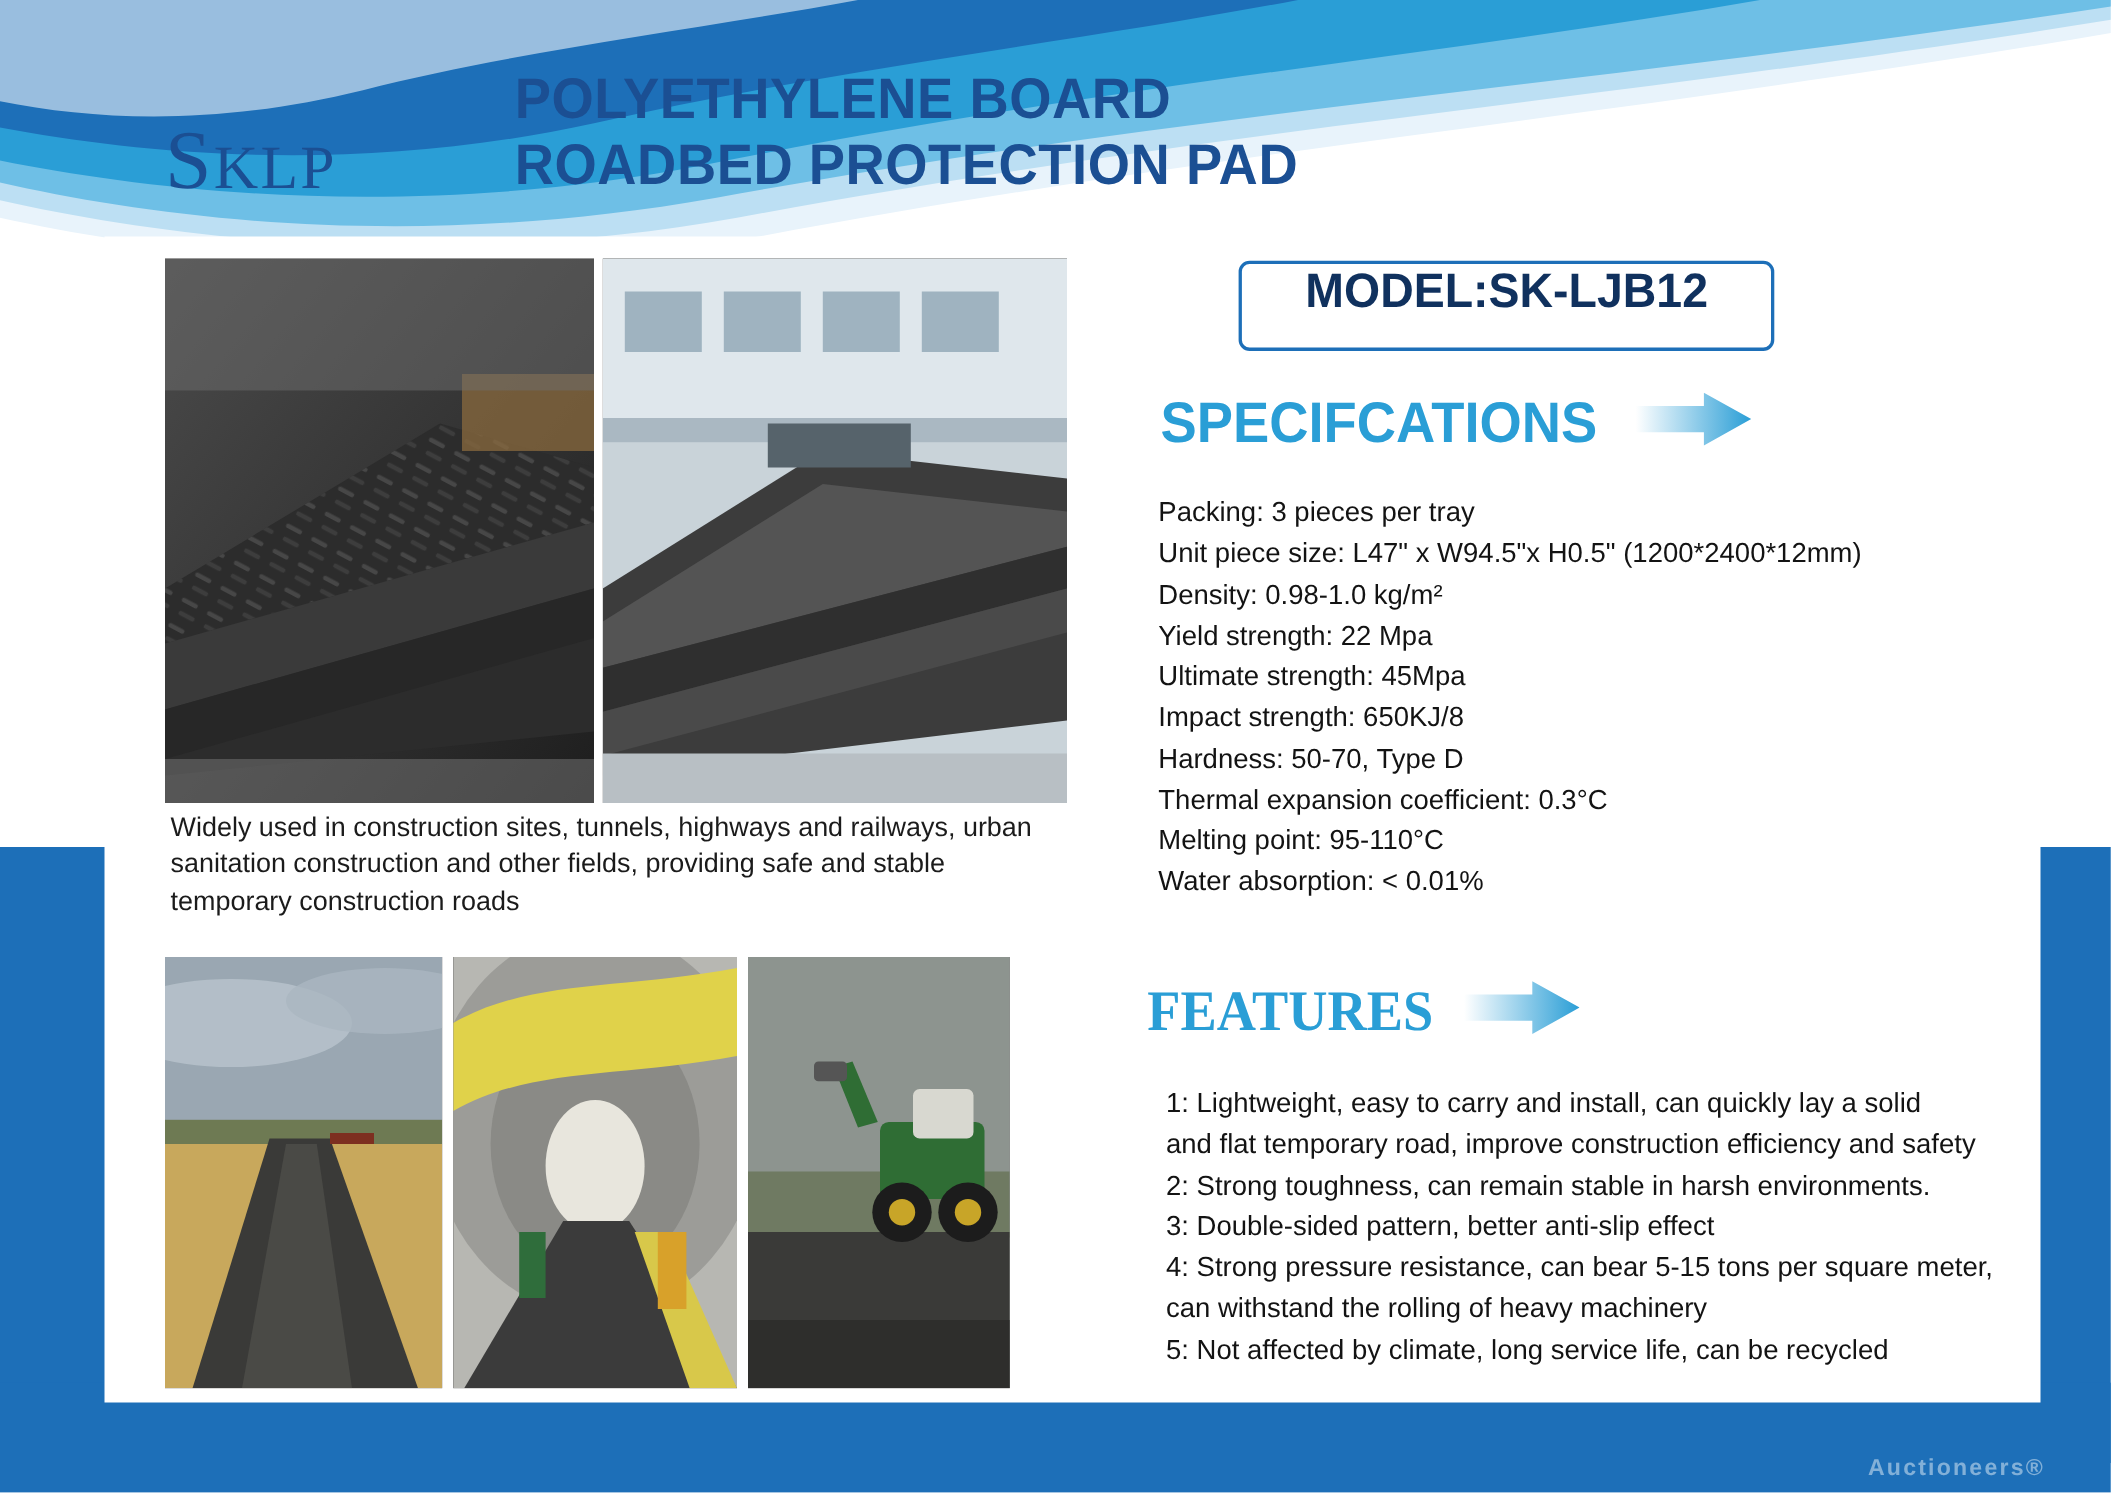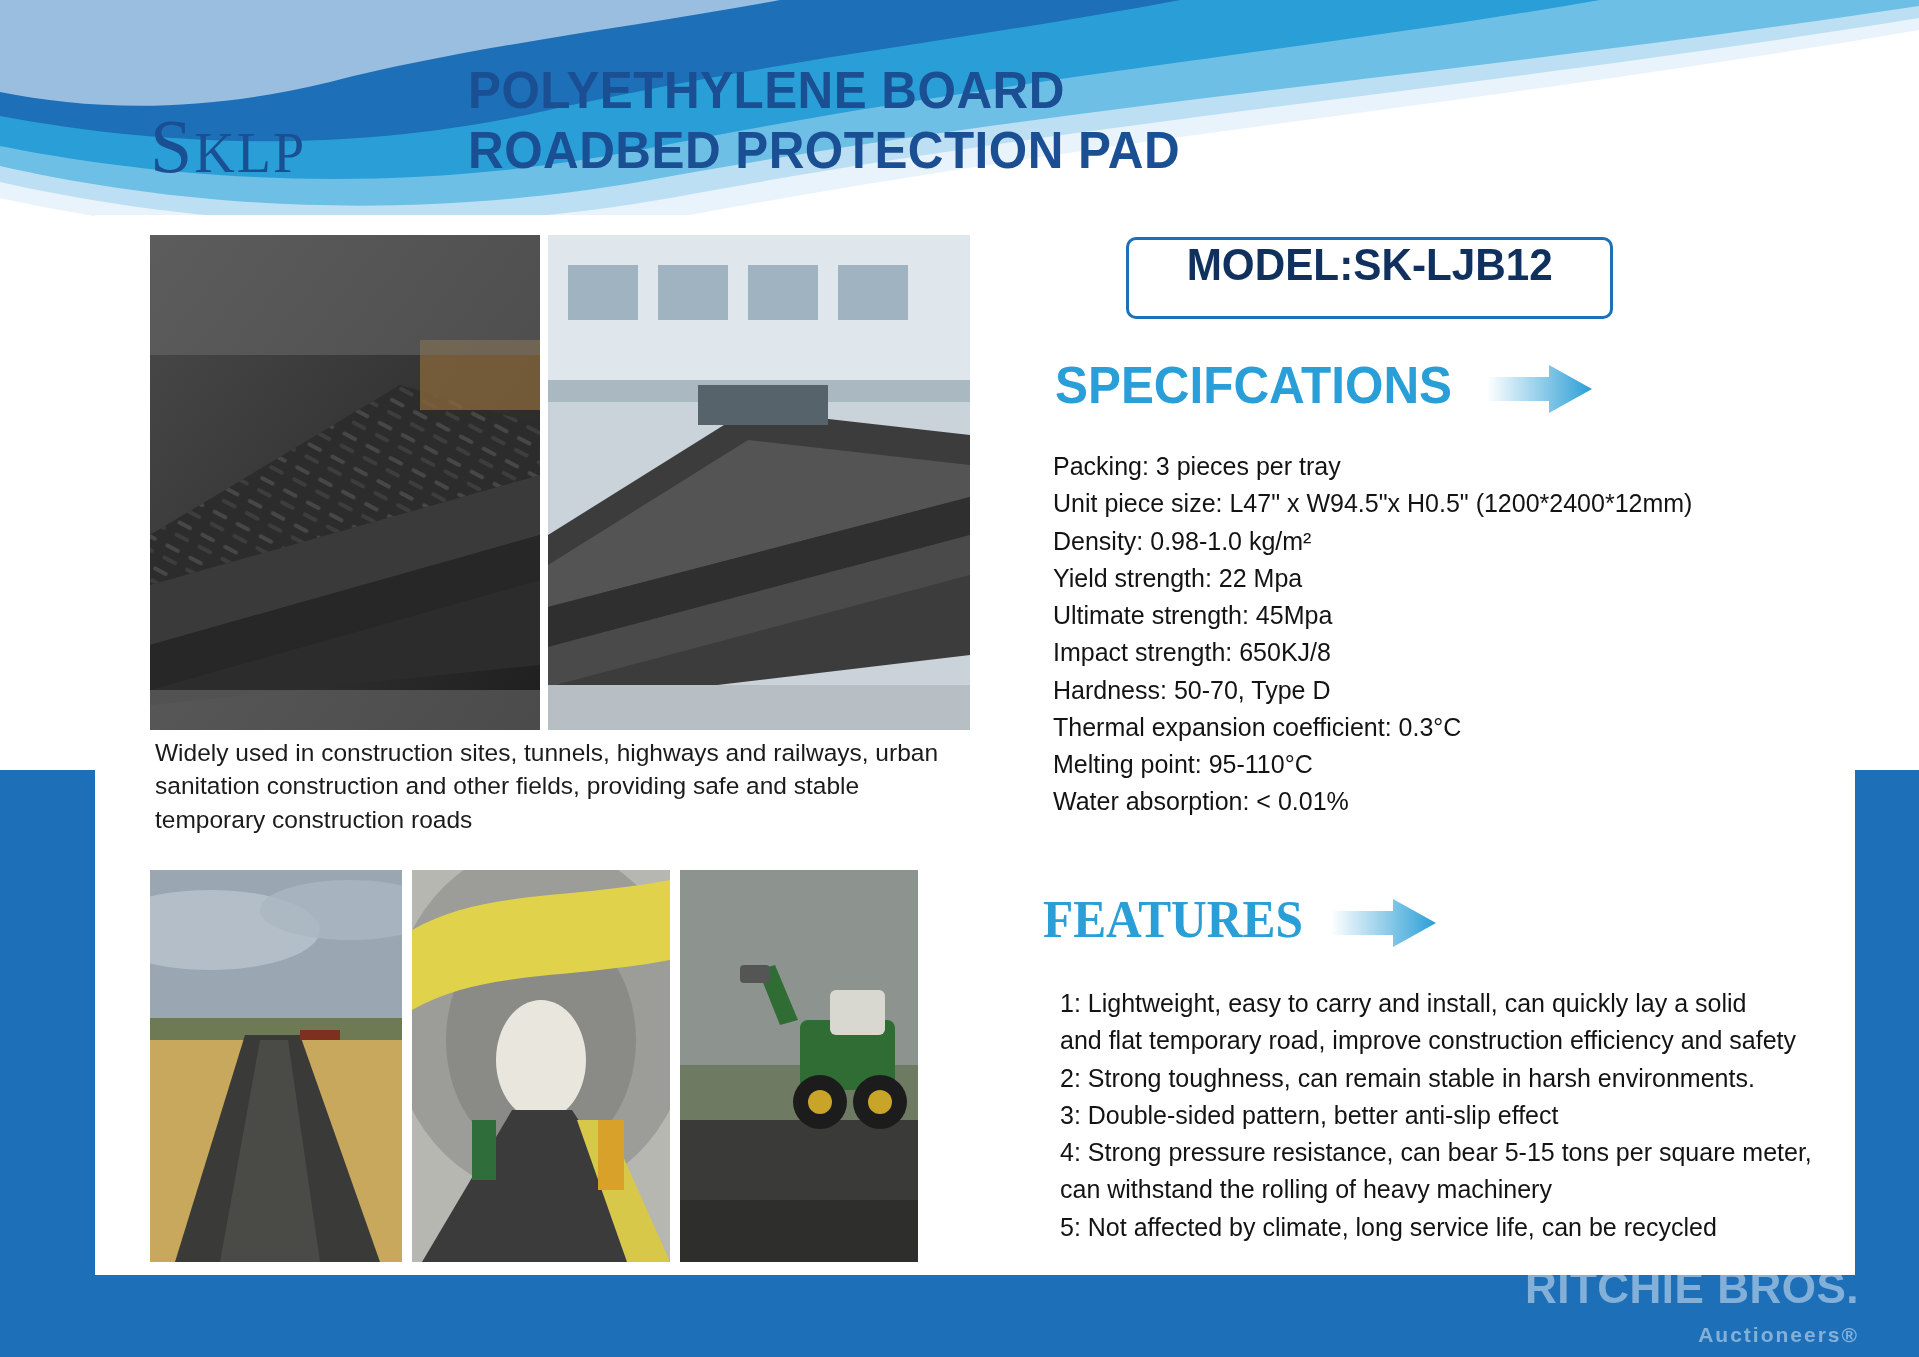--- a/index.html
+++ b/index.html
@@ -68,21 +68,21 @@
     border:3px solid #1d6fb8;border-radius:10px;
     display:flex;justify-content:center;
     box-sizing:border-box;
   }
   .model-text{
     color:#10315e;font-weight:bold;font-size:44px;letter-spacing:0px;
     transform:scaleX(0.96);
   }
 
   .sec-head{
-    position:absolute;display:flex;align-items:flex-end;gap:14px;
+    position:absolute;display:flex;align-items:flex-start;gap:14px;
   }
   .sec-head .txt{
     color:#2a9ed6;font-weight:bold;font-size:52px;letter-spacing:0px;
     transform:scaleX(0.95);transform-origin:left center;
   }
   .arrow{
     width:105px;height:52px;position:relative;
   }
   .arrow svg{display:block;}
 
@@ -282,17 +282,16 @@
     <div>1: Lightweight, easy to carry and install, can quickly lay a solid</div>
     <div>and flat temporary road, improve construction efficiency and safety</div>
     <div>2: Strong toughness, can remain stable in harsh environments.</div>
     <div>3: Double-sided pattern, better anti-slip effect</div>
     <div>4: Strong pressure resistance, can bear 5-15 tons per square meter,</div>
     <div>can withstand the rolling of heavy machinery</div>
     <div>5: Not affected by climate, long service life, can be recycled</div>
   </div>
 
   <div class="watermark">
-    <span>RITCHIE BROS.</span>
     <span class="sub">Auctioneers®</span>
   </div>
 
 </div>
 
 </body></html>

